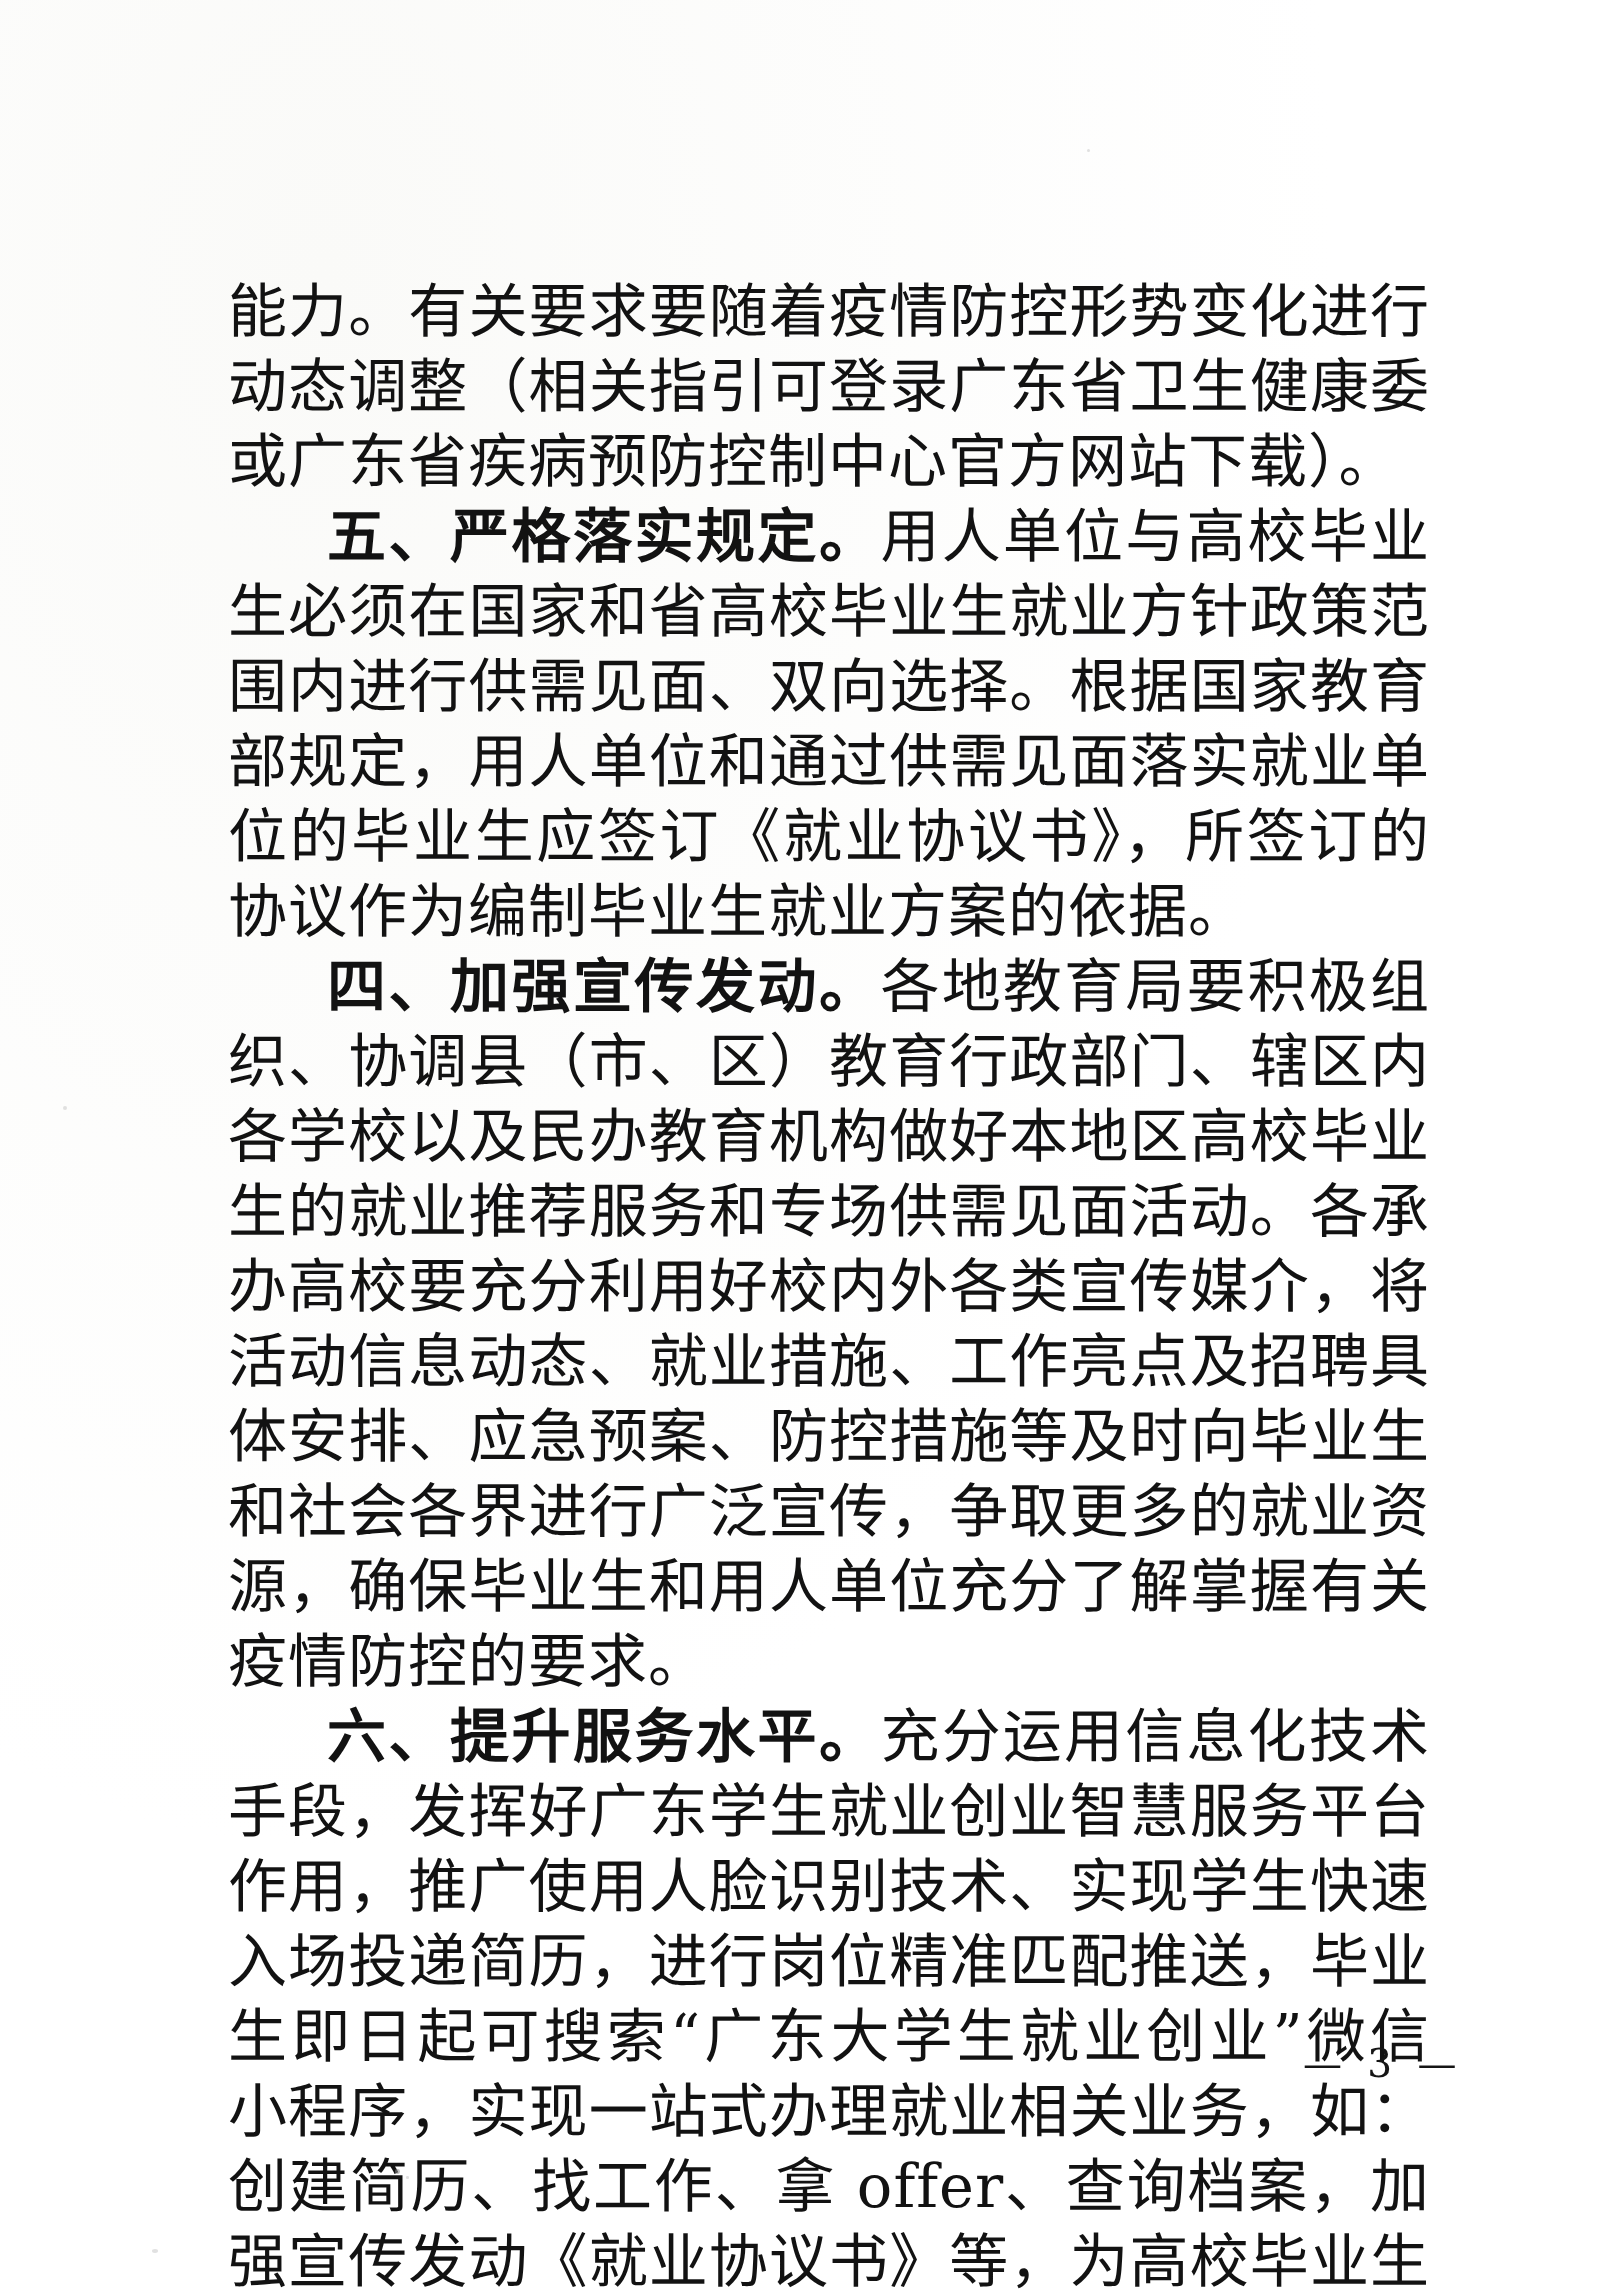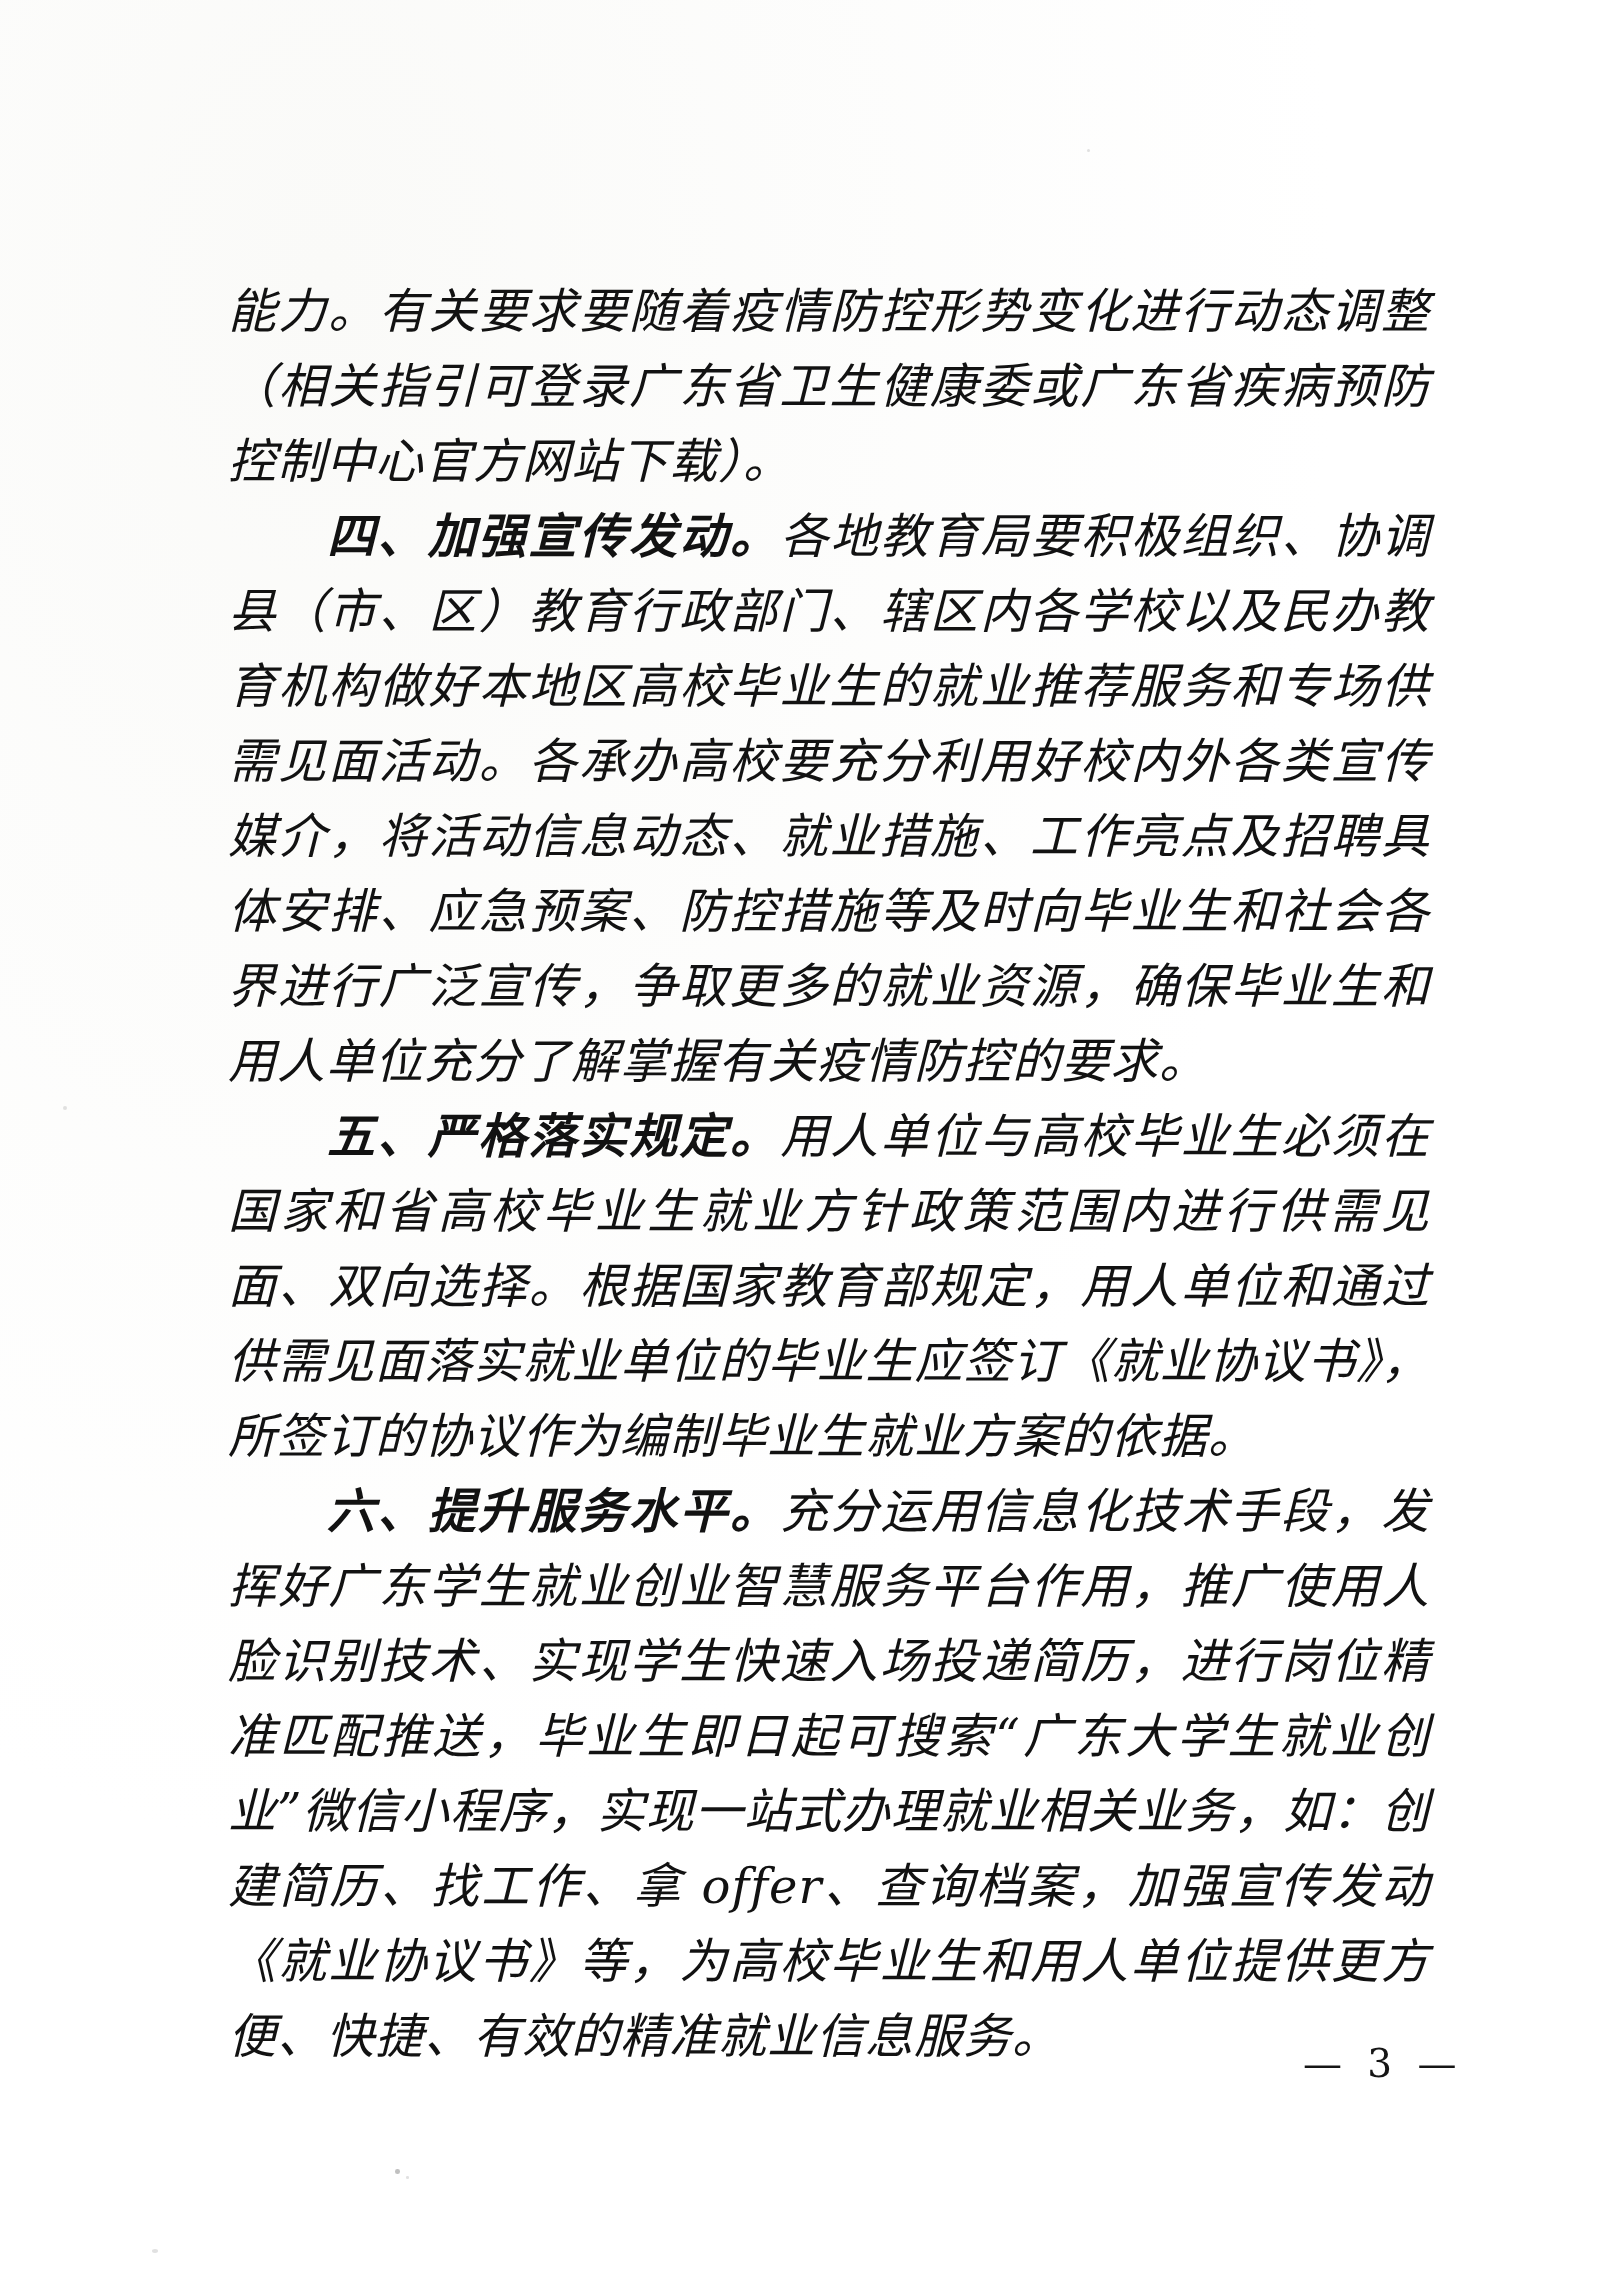--- a/index.html
+++ b/index.html
@@ -33,29 +33,28 @@
 
   .content {
     position: absolute;
     left: 228px;
     top: 274px;
     width: 1202px;
   }
 
   .para {
     margin: 0 0 0 0;
-    font-size: 48px;
+    font-size: 59px;
     line-height: 75px;
     color: #121212;
     text-align: justify;
     text-justify: inter-character;
     letter-spacing: 1px;
     font-family: "DejaVu Serif", "Liberation Serif", serif;
     font-weight: 400;
-    font-style: italic;
   }
 
   .para.indent {
     text-indent: 99px;
   }
 
   .para + .para {
     margin-top: 0;
   }
 
@@ -93,23 +92,23 @@
 </style>
 </head>
 <body>
 
 <div class="page">
 
   <div class="content">
 
     <p class="para"><span>能力。有关要求要随着疫情防控形势变化进行动态调整（相关指引可登录广东省卫生健康委或广东省疾病预防控制中心官方网站下载）。</span></p>
 
+    <p class="para indent"><span class="heading-run">五、严格落实规定。</span><span>用人单位与高校毕业生必须在国家和省高校毕业生就业方针政策范围内进行供需见面、双向选择。根据国家教育部规定，用人单位和通过供需见面落实就业单位的毕业生应签订《就业协议书》，所签订的协议作为编制毕业生就业方案的依据。</span></p>
+
     <p class="para indent"><span class="heading-run">四、加强宣传发动。</span><span>各地教育局要积极组织、协调县（市、区）教育行政部门、辖区内各学校以及民办教育机构做好本地区高校毕业生的就业推荐服务和专场供需见面活动。各承办高校要充分利用好校内外各类宣传媒介，将活动信息动态、就业措施、工作亮点及招聘具体安排、应急预案、防控措施等及时向毕业生和社会各界进行广泛宣传，争取更多的就业资源，确保毕业生和用人单位充分了解掌握有关疫情防控的要求。</span></p>
-
-    <p class="para indent"><span class="heading-run">五、严格落实规定。</span><span>用人单位与高校毕业生必须在国家和省高校毕业生就业方针政策范围内进行供需见面、双向选择。根据国家教育部规定，用人单位和通过供需见面落实就业单位的毕业生应签订《就业协议书》，所签订的协议作为编制毕业生就业方案的依据。</span></p>
 
     <p class="para indent"><span class="heading-run">六、提升服务水平。</span><span>充分运用信息化技术手段，发挥好广东学生就业创业智慧服务平台作用，推广使用人脸识别技术、实现学生快速入场投递简历，进行岗位精准匹配推送，毕业生即日起可搜索“广东大学生就业创业”微信小程序，实现一站式办理就业相关业务，如：创建简历、找工作、拿 offer、查询档案，加强宣传发动《就业协议书》等，为高校毕业生和用人单位提供更方便、快捷、有效的精准就业信息服务。</span></p>
 
   </div>
 
   <div class="page-number">— 3 —</div>
 
   <span class="speck s1"></span>
   <span class="speck s2"></span>
   <span class="speck s3"></span>

